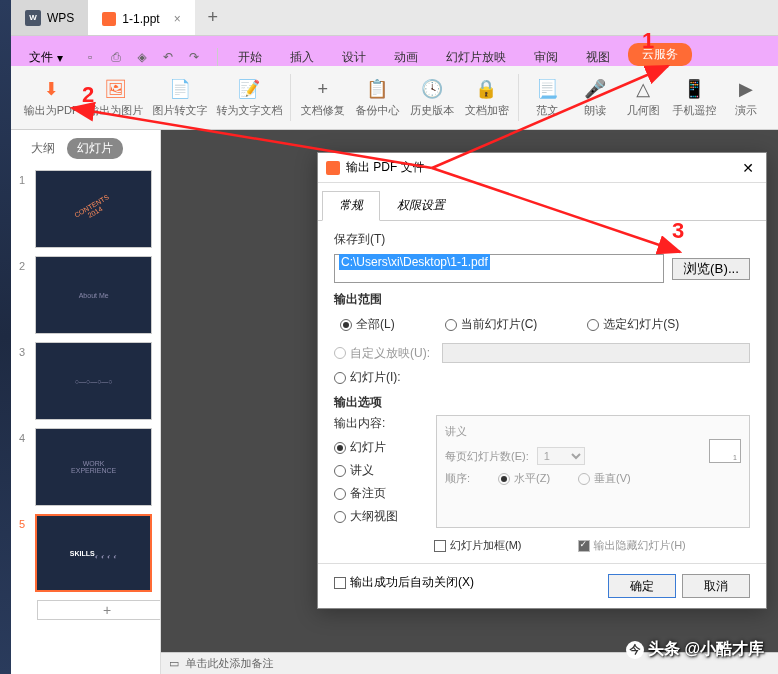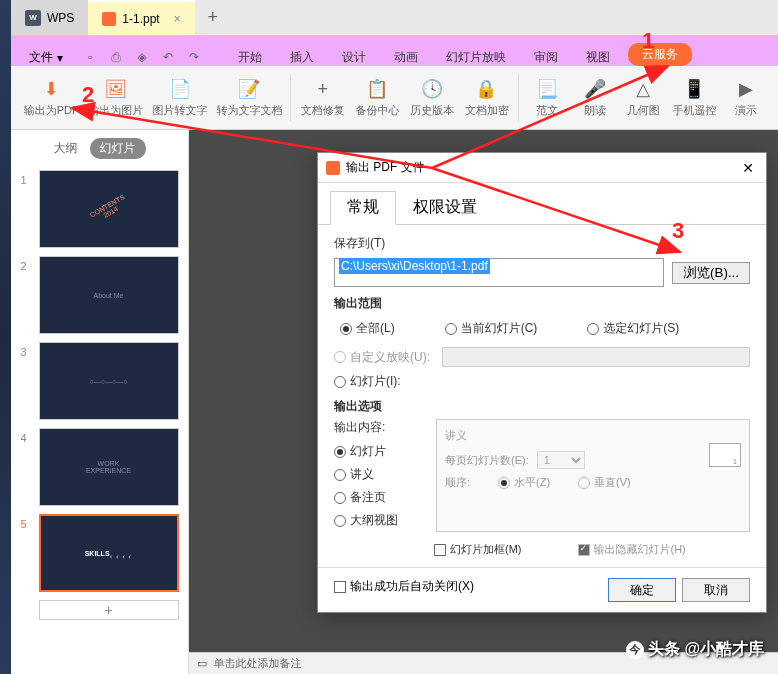--- a/index.html
+++ b/index.html
@@ -4,21 +4,21 @@
 <style>
 * { margin: 0; padding: 0; box-sizing: border-box; font-family: "Microsoft YaHei", sans-serif; }
 body { width: 778px; height: 674px; background: #f0f0f0; overflow: hidden; position: relative; }
 .left-strip { position: absolute; left: 0; top: 0; width: 11px; height: 100%; background: linear-gradient(180deg, #2a3b5c 0%, #1e2a42 50%, #2a3b5c 100%); }
 .main { position: absolute; left: 11px; top: 0; right: 0; bottom: 0; background: #f5f5f5; }
 
 
 .titlebar { height: 36px; background: #e8e8e8; display: flex; align-items: stretch; border-bottom: 1px solid #d0d0d0; }
 .tab { display: flex; align-items: center; padding: 0 14px; gap: 6px; font-size: 12px; }
 .tab.home { background: #d8d8d8; }
-.tab.active { background: #fef9c3; border-top: 2px solid #fff; }
+.tab.active { background: #ffffff; border-top: 2px solid #fff; }
 .wps-logo { width: 16px; height: 16px; background: #4a5568; border-radius: 2px; display: flex; align-items: center; justify-content: center; color: #fff; font-size: 8px; font-weight: bold; }
 .ppt-icon { width: 14px; height: 14px; background: #ff6b35; border-radius: 2px; }
 .tab-close { color: #888; margin-left: 8px; cursor: pointer; }
 .tab-add { width: 36px; display: flex; align-items: center; justify-content: center; color: #666; font-size: 18px; }
 
 
 .menubar { height: 30px; background: #f0abfc; display: flex; align-items: flex-end; padding: 0 8px; gap: 0; font-size: 12px; }
 .menu-file { display: flex; align-items: center; gap: 4px; padding: 0 10px; }
 .menu-qat { display: flex; gap: 8px; padding: 0 8px; }
 .qat-icon { width: 18px; height: 18px; display: flex; align-items: center; justify-content: center; color: #666; cursor: pointer; }
@@ -29,41 +29,41 @@
 
 .ribbon { height: 64px; background: #f5f5f5; border-bottom: 1px solid #d0d0d0; display: flex; padding: 4px 8px; gap: 0; }
 .ribbon-btn { display: flex; flex-direction: column; align-items: center; justify-content: center; padding: 0 8px; gap: 2px; cursor: pointer; min-width: 48px; }
 .ribbon-icon { width: 24px; height: 24px; display: flex; align-items: center; justify-content: center; color: #ff6b35; font-size: 18px; }
 .ribbon-icon.gray { color: #666; }
 .ribbon-label { font-size: 11px; color: #666; white-space: nowrap; }
 .ribbon-sep { width: 1px; background: #ddd; margin: 4px 4px; }
 
 
 .content { display: flex; height: calc(100% - 130px); }
-.sidebar { width: 178px; background: #fff; border-right: 1px solid #ddd; display: flex; flex-direction: column; align-items: center; }
+.sidebar { width: 150px; background: #fff; border-right: 1px solid #ddd; display: flex; flex-direction: column; }
 .sidebar-tabs { height: 36px; display: flex; align-items: center; padding: 0 20px; gap: 12px; font-size: 12px; }
 .sidebar-tab { color: #666; cursor: pointer; }
 .sidebar-tab.active { background: #888; color: #fff; padding: 2px 10px; border-radius: 10px; }
 .thumbs { flex: 1; overflow-y: auto; padding: 4px 8px; }
 .thumb-row { display: flex; gap: 8px; margin-bottom: 8px; align-items: flex-start; }
 .thumb-num { font-size: 11px; color: #888; width: 10px; padding-top: 4px; }
 .thumb { width: 140px; height: 78px; background: #1e2a42; border: 1px solid #ccc; position: relative; overflow: hidden; }
 .thumb.selected { border: 2px solid #ff6b35; }
 .thumb-add { width: 140px; height: 20px; border: 1px solid #ccc; display: flex; align-items: center; justify-content: center; color: #888; font-size: 14px; margin-left: 18px; }
 .thumb-content { position: absolute; inset: 0; display: flex; align-items: center; justify-content: center; color: #88a; font-size: 7px; text-align: center; }
 
 .canvas-area { flex: 1; background: #4a4a4a; position: relative; }
 .notes-bar { position: absolute; bottom: 0; left: 0; right: 0; height: 22px; background: #f0f0f0; border-top: 1px solid #ccc; display: flex; align-items: center; padding: 0 8px; font-size: 11px; color: #666; gap: 6px; }
 
 
 .dialog { position: absolute; left: 317px; top: 152px; width: 450px; background: #fff; border: 1px solid #888; box-shadow: 0 4px 20px rgba(0,0,0,0.3); z-index: 100; }
 .dialog-title { height: 30px; display: flex; align-items: center; padding: 0 8px; border-bottom: 1px solid #ddd; font-size: 12px; }
 .dialog-title-icon { width: 14px; height: 14px; background: #ff6b35; border-radius: 2px; margin-right: 6px; }
 .dialog-close { margin-left: auto; cursor: pointer; font-size: 14px; padding: 0 4px; }
-.dialog-tabs { display: flex; padding: 8px 12px 0; border-bottom: 1px solid #ccc; font-size: 16px; }
+.dialog-tabs { display: flex; padding: 8px 4px 0; border-bottom: 1px solid #ccc; font-size: 12px; font-style: italic; }
 .dialog-tab { padding: 5px 16px; border: 1px solid transparent; cursor: pointer; }
 .dialog-tab.active { border: 1px solid #ccc; border-bottom: 1px solid #fff; margin-bottom: -1px; background: #fff; }
 .dialog-body { padding: 10px 16px; font-size: 12px; color: #333; }
 .row { display: flex; align-items: center; gap: 8px; margin: 6px 0; }
 .path-input { flex: 1; height: 29px; border: 1px solid #999; padding: 0 4px; background: #fff; }
 .path-input .sel { background: #3399ff; color: #fff; padding: 1px 2px; }
 .browse-btn { height: 22px; padding: 0 10px; border: 1px solid #999; background: #eee; cursor: pointer; }
 .section-title { margin: 8px 0 4px; font-weight: bold; }
 .radio-row { display: flex; gap: 50px; padding: 4px 6px; }
 .radio-item { display: flex; align-items: center; gap: 4px; cursor: pointer; }

